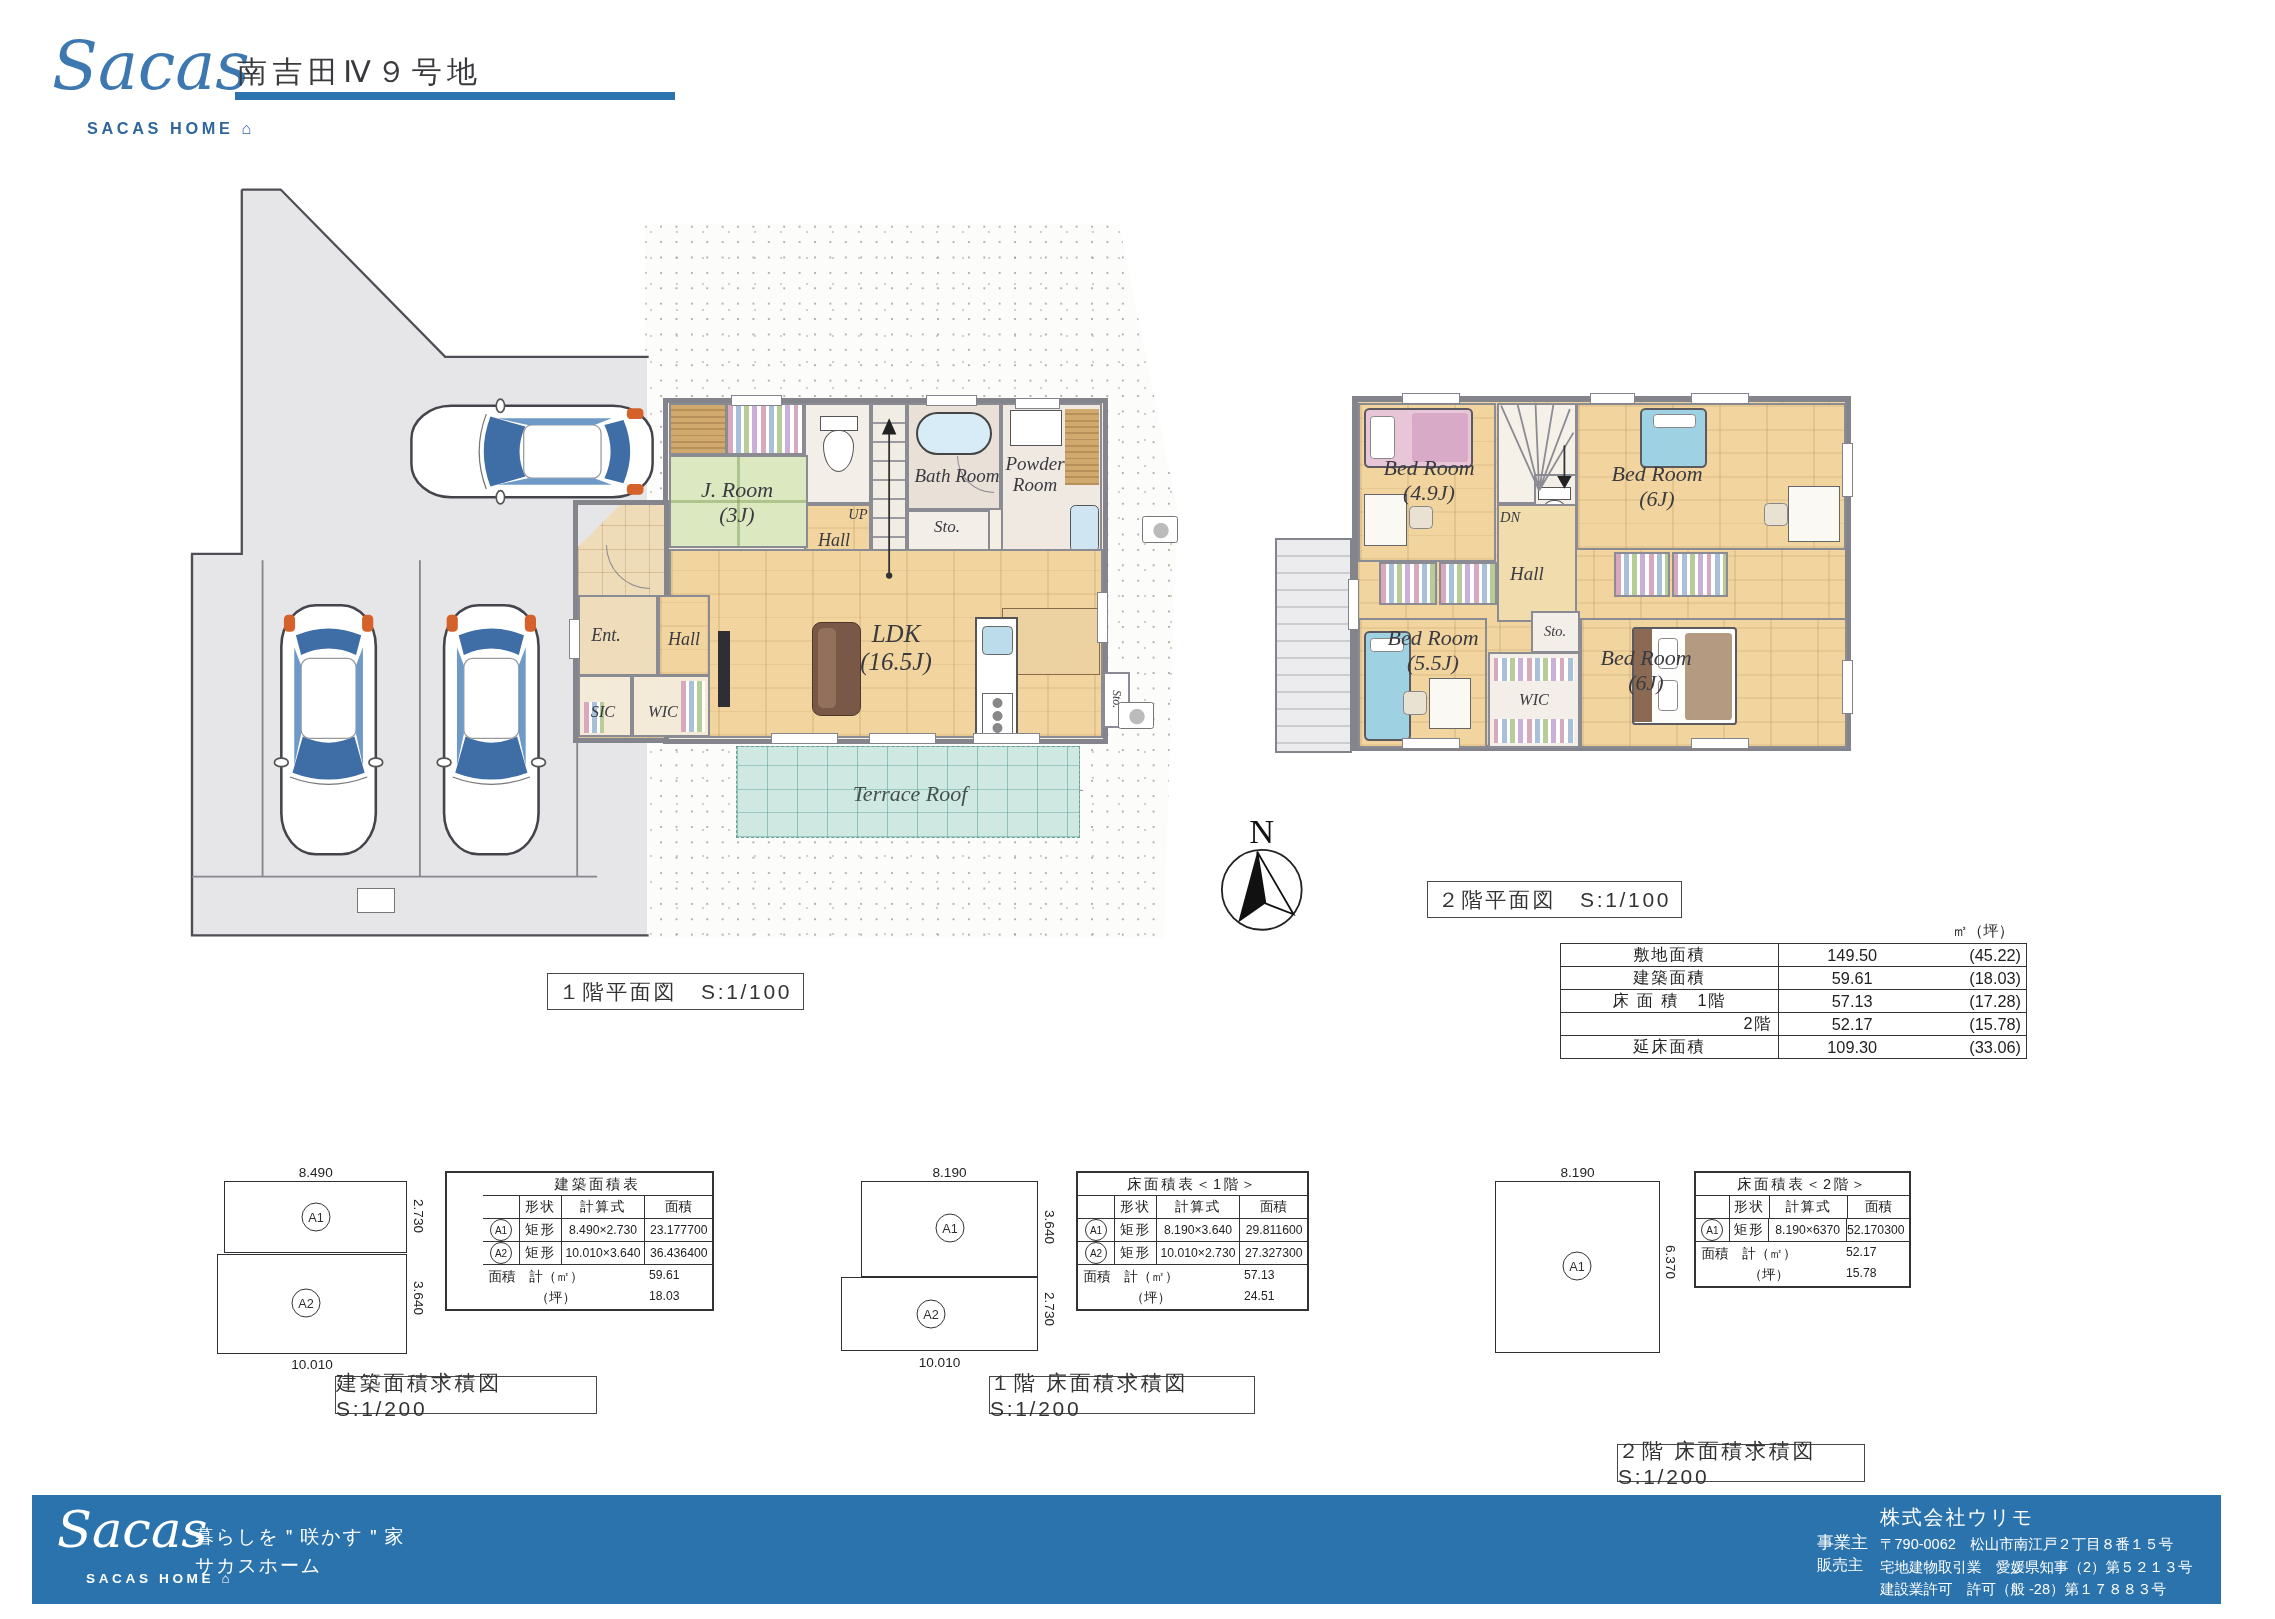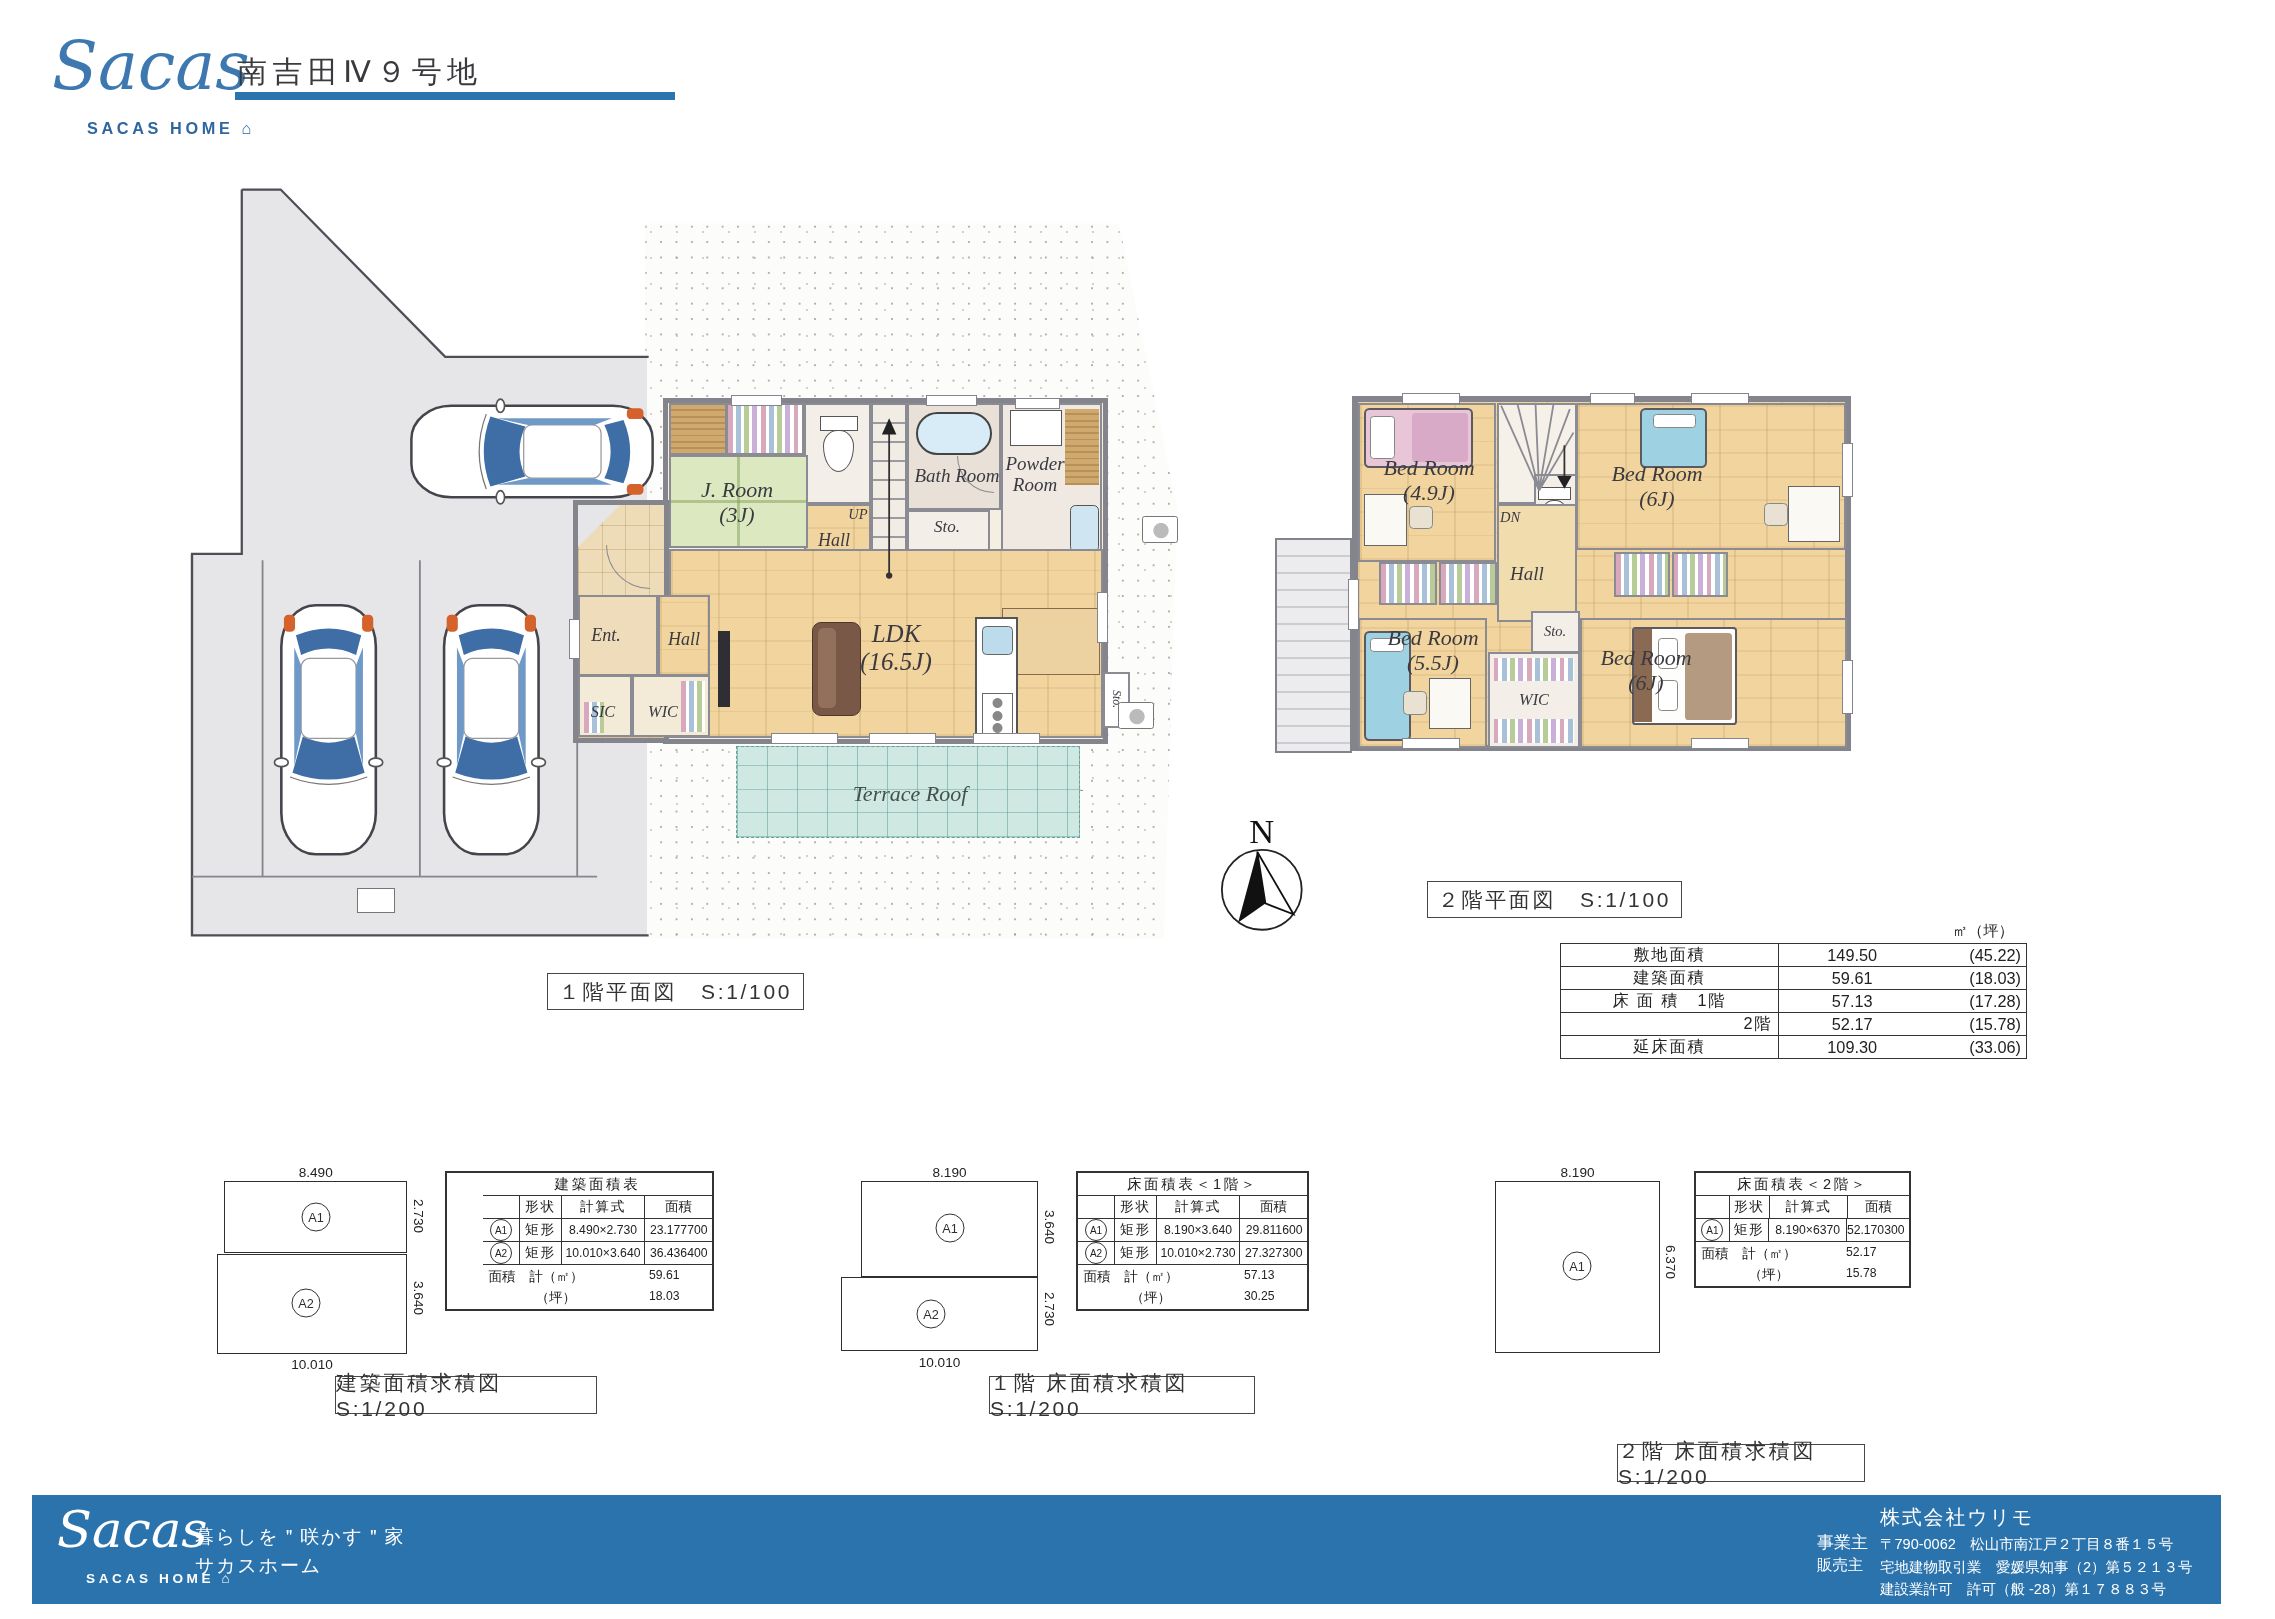--- a/index.html
+++ b/index.html
@@ -415,21 +415,21 @@
         <div class="c2">10.010×2.730</div>
         <div class="c3r">27.327300</div>
       </div>
     <div class="tot">
       <div class="tl">
           <div>面積　計（㎡）</div>
           <div class="ind">（坪）</div>
         </div>
       <div class="tv">
           <div>57.13</div>
-          <div>30.25</div>
+          <div>24.51</div>
         </div>
     </div>
   </div>
   <div class="cap" style="left:989px;top:1376px;width:264px;height:36px;">１階 床面積求積図　S:1/200</div>
 
   <div class="abs" style="left:1484px;top:1165px;width:208px;height:208px;">
     <div class="hdim" style="left:11px;top:0;width:165px;">8.190</div>
     <div class="dia" style="left:11px;top:16.3px;width:165px;height:172px;"></div>
     <div class="cc2" style="left:93px;top:101px;">A1</div>
     <div class="vdim" style="left:179px;top:80px;">6.370</div>

